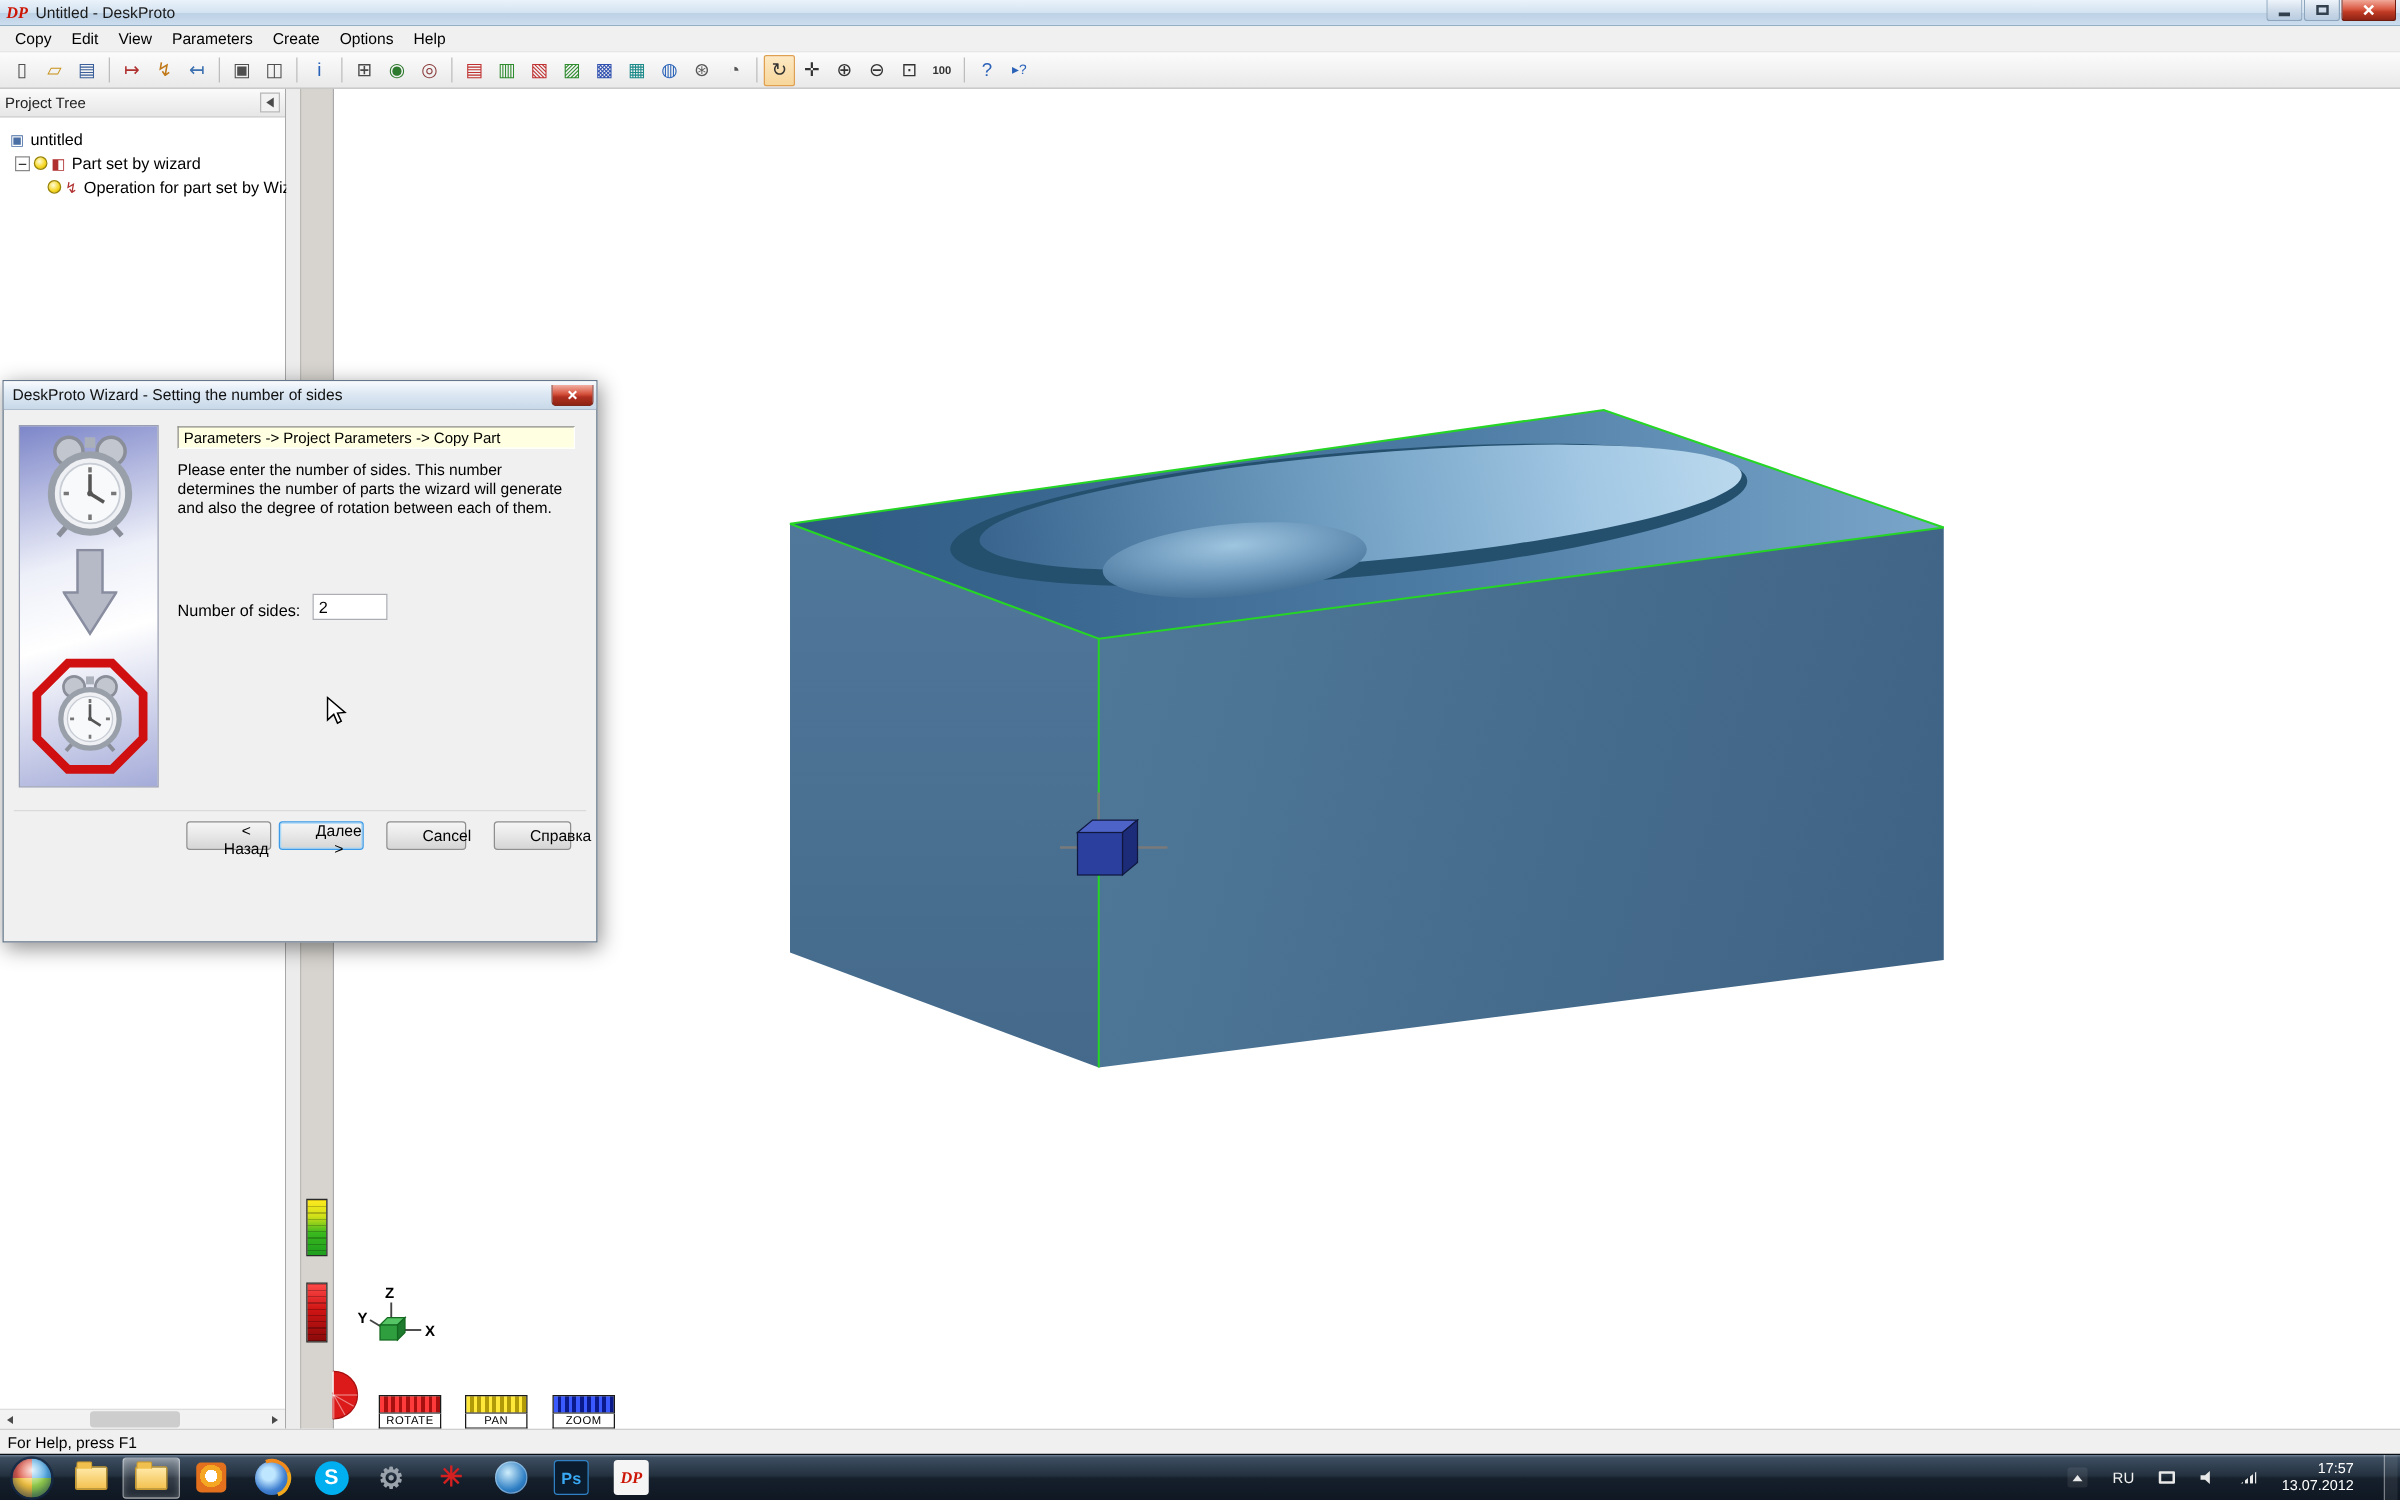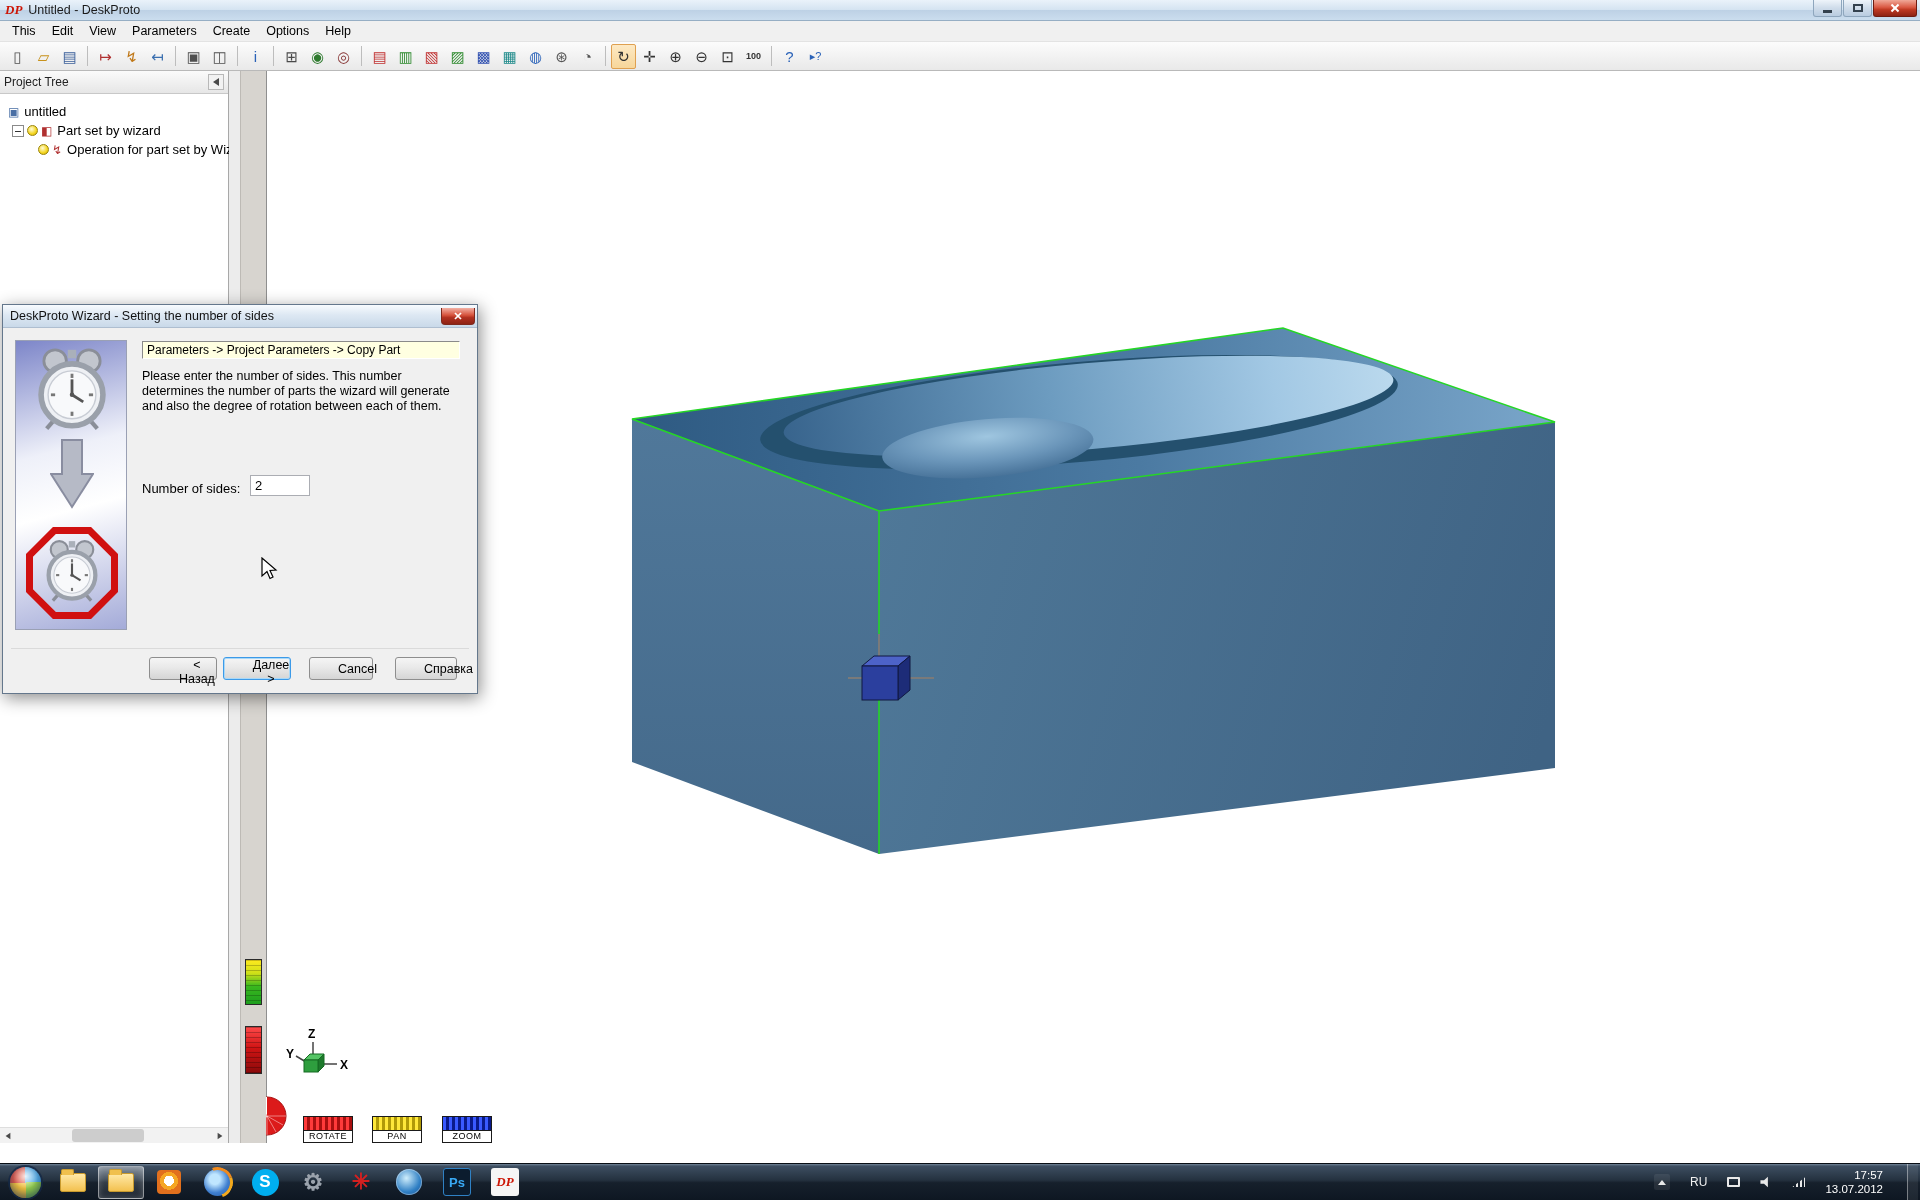--- a/index.html
+++ b/index.html
@@ -118,21 +118,21 @@
   .tri-up{width:0;height:0;border-left:4px solid transparent;border-right:4px solid transparent;border-bottom:5px solid #e8e8e8;}
   .tray-lang{font-size:12px;color:#f0f0f0;}
   .tray-ico{display:inline-block;}
   .ti-monitor{width:13px;height:10px;border:2px solid #e8e8e8;border-radius:1px;}
   .ti-volume{width:12px;height:12px;background:#e8e8e8;clip-path:polygon(0 35%,30% 35%,62% 6%,62% 94%,30% 65%,0 65%);}
   .ti-network{width:13px;height:10px;background:repeating-linear-gradient(to right,#e8e8e8 0 2px,transparent 2px 4px);clip-path:polygon(0 100%,100% 0,100% 100%);}
   .tray-clock{text-align:right;font-size:11.5px;line-height:14px;}
   .show-desktop{width:11px;height:37px;border-left:1px solid rgba(255,255,255,.4);background:rgba(255,255,255,.07);margin-left:4px;}
 
   
-  .dialog{position:absolute;left:2px;top:304px;width:476px;height:390px;z-index:10;background:#f0f0f0;
+  .dialog{position:absolute;left:2px;top:304px;width:476px;height:450px;z-index:10;background:#f0f0f0;
     border:1px solid #64778c;box-shadow:2px 4px 16px rgba(0,0,0,.45);}
   .dlg-title{height:23px;background:linear-gradient(#f8fbfe,#dde8f3 45%,#c9d9e9);border-bottom:1px solid #aebed0;display:flex;align-items:center;padding:0 2px 0 7px;font-size:12.5px;color:#111;}
   .dlg-close{margin-left:auto;width:34px;height:17px;display:flex;align-items:center;justify-content:center;border-radius:0 0 4px 4px;border:1px solid #7e281c;border-top:none;
     background:linear-gradient(#f2b0a4,#d6523c 45%,#b03020 60%,#8e2314);}
   .dlg-sidebar{position:absolute;left:12px;top:35px;width:112px;height:290px;border:1px solid #9aa0b4;overflow:hidden;
     background:linear-gradient(165deg,#7d86c9 0%,#eef0f9 38%,#ffffff 58%,#99a1d4 105%);}
   .clock1{position:absolute;left:10px;top:6px;}
   .dn-arrow{position:absolute;left:34px;top:98px;}
   .clock2{position:absolute;left:6px;top:182px;}
   .dlg-breadcrumb{position:absolute;left:139px;top:36px;width:318px;height:18px;background:#ffffe1;
@@ -258,21 +258,21 @@
         </div>
       <div class="wc wc-max" data-name="maximize-button">
           <span class="g-max" data-name="maximize-icon"></span>
         </div>
       <div class="wc wc-close" data-name="close-button">
           <span class="g-x" data-name="close-icon"></span>
         </div>
     </div>
   </div>
   <div class="menubar" data-name="menu-bar">
-      <div class="menu-item" data-name="menu-file">This</div>
+      <div class="menu-item" data-name="menu-file">Copy</div>
       <div class="menu-item" data-name="menu-edit">Edit</div>
       <div class="menu-item" data-name="menu-view">View</div>
       <div class="menu-item" data-name="menu-parameters">Parameters</div>
       <div class="menu-item" data-name="menu-create">Create</div>
       <div class="menu-item" data-name="menu-options">Options</div>
       <div class="menu-item" data-name="menu-help">Help</div>
     </div>
   <div class="toolbar" data-name="toolbar">
       <div class="tb-btn" data-name="new-project-button">
         <span class="tb-glyph" data-name="new-project-icon" style="color: rgb(79, 79, 79);">▯</span>
@@ -418,20 +418,23 @@
   </div>
   <div class="hud hud-pan" data-name="pan-mode-indicator">
     <div class="bar bar-pan" data-name="pan-indicator-bar"></div>
     <div class="lab" data-name="pan-label">PAN</div>
   </div>
   <div class="hud hud-zoom" data-name="zoom-mode-indicator">
     <div class="bar bar-zoom" data-name="zoom-indicator-bar"></div>
     <div class="lab" data-name="zoom-label">ZOOM</div>
   </div>
 
+  <div class="statusbar" data-name="status-bar">
+    <span data-name="status-text">For Help, press F1</span>
+  </div>
 
   <div class="taskbar" data-name="taskbar">
     <div class="orb" data-name="start-button"></div>
     <div class="tb-apps" data-name="taskbar-apps">
         <div class="tb-app" data-name="taskbar-explorer-button">
           <div class="tbi tbi-folder" data-name="explorer-icon"></div>
         </div>
         <div class="tb-app active" data-name="taskbar-libraries-button">
           <div class="tbi tbi-folder" data-name="libraries-icon"></div>
         </div>

